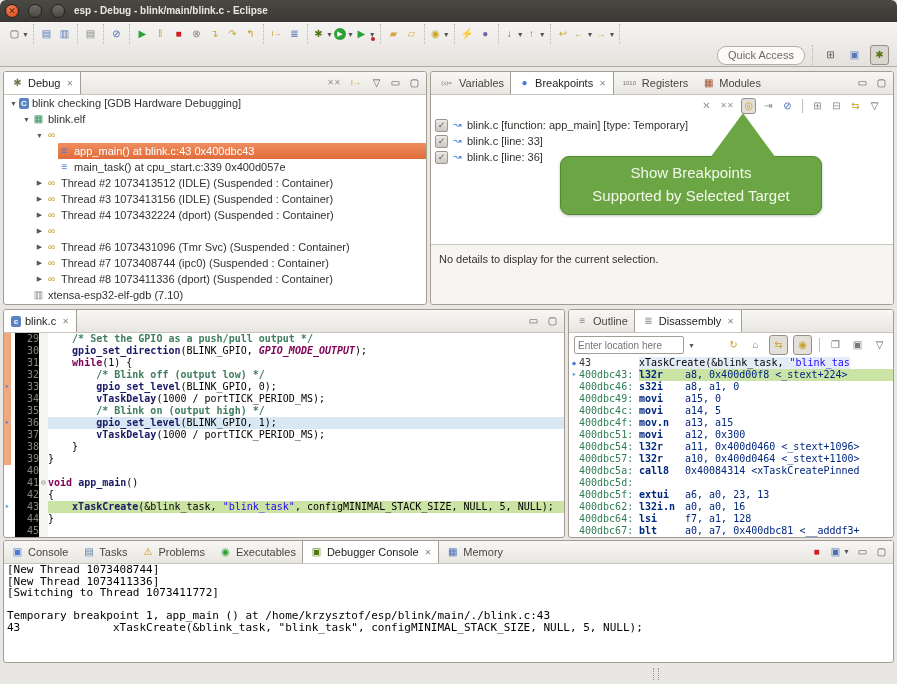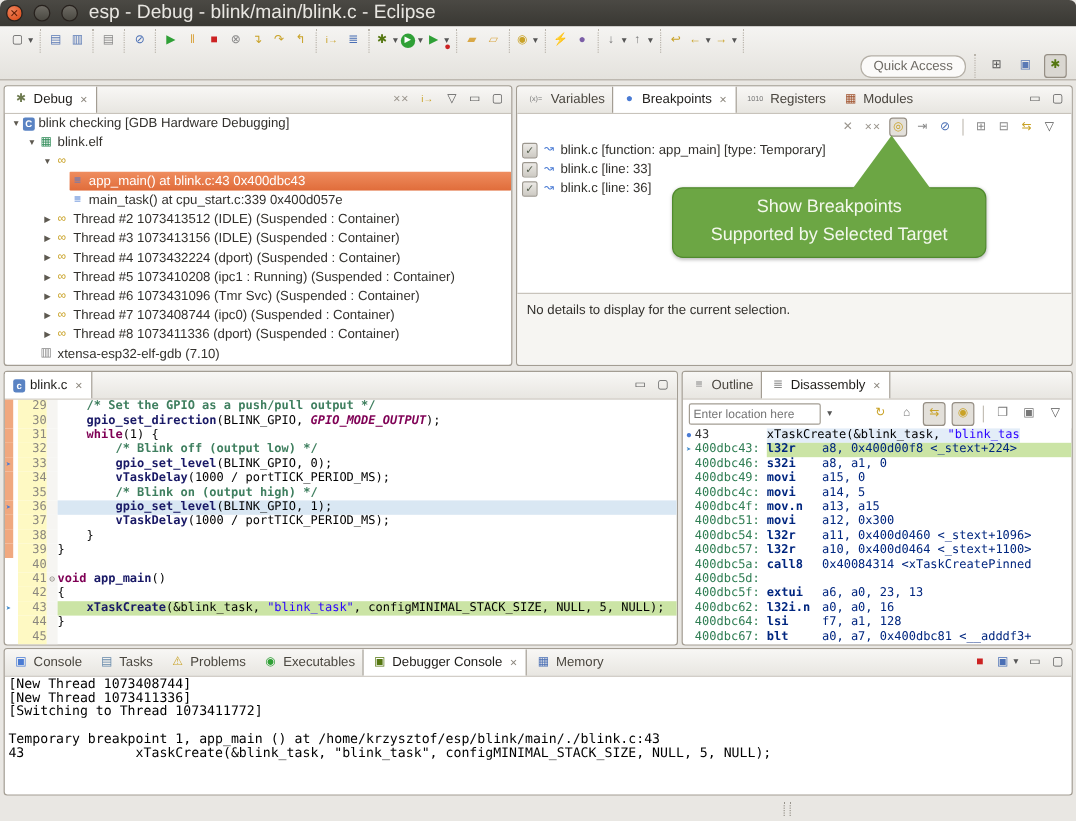--- a/index.html
+++ b/index.html
@@ -6,21 +6,21 @@
   body{width:897px;height:684px;background:#E9E7E3;font-family:"Liberation Sans",sans-serif;overflow:hidden;position:relative;}
   .app{position:absolute;inset:0;}
 
   
   .titlebar{position:absolute;left:0;top:0;width:897px;height:22px;
     background:linear-gradient(#4b4944,#393833);border-radius:6px 6px 0 0;}
   .winbtn{position:absolute;top:4px;width:14px;height:14px;border-radius:50%;box-sizing:border-box;}
   .winbtn.close{left:5px;background:radial-gradient(circle at 35% 30%,#f0825a,#d94612);border:1px solid #27211d;color:#5c1d05;font-size:9px;line-height:12px;text-align:center;}
   .winbtn.minimize{left:28px;background:linear-gradient(#6e6b64,#4a4841);border:1px solid #27211d;}
   .winbtn.maximize{left:51px;background:linear-gradient(#6e6b64,#4a4841);border:1px solid #27211d;}
-  .title-text{position:absolute;left:74px;top:0;line-height:22px;font-size:16px;font-weight:normal;color:#E8E6E1;}
+  .title-text{position:absolute;left:74px;top:0;line-height:22px;font-size:10px;font-weight:bold;color:#E8E6E1;}
 
   
   .toolbar{position:absolute;left:0;top:22px;width:897px;height:45px;
     background:linear-gradient(#f5f4f2,#e4e2dd);border-bottom:1px solid #b2ada4;box-sizing:border-box;}
   .tbrow{display:flex;align-items:center;height:24px;padding-left:4px;}
   .tbg{display:flex;align-items:center;gap:1px;padding:0 4px;border-right:1px dotted #b9b4ab;height:20px;}
   .tbi{display:inline-flex;align-items:center;justify-content:center;min-width:17px;height:18px;font-size:12px;cursor:default;position:relative;}
   .tbi .dd{font-size:7px;color:#555;margin-left:1px;}
   .badge{position:absolute;right:1px;bottom:2px;width:4px;height:4px;border-radius:50%;}
   .quickaccess{position:absolute;right:92px;top:24px;height:17px;padding:0 10px;background:#fbfaf9;
@@ -66,21 +66,21 @@
   .bpdetails{position:absolute;left:0;right:0;top:172px;bottom:0;background:#f6f5f2;
     border-top:1px solid #c8c3bb;font-size:11px;color:#33312d;padding:8px 8px 0 8px;}
 
   
   .ed{font-family:"DejaVu Sans Mono",monospace;font-size:10px;}
   .eline{height:12px;display:flex;line-height:12px;}
   .emark{width:11px;flex:none;position:relative;}
   .rbar{position:absolute;left:0;top:0;width:7px;height:12px;background:var(--range_salmon,#F0A87F);}
   .bpmark{position:absolute;left:1px;top:0;font-size:7px;color:#4a7bd4;z-index:2;}
   .curmark{position:absolute;left:1px;top:0;font-size:7px;color:#3a86c8;z-index:2;}
-  .enum{width:24px;flex:none;text-align:right;color:#8b877f;background:#fef9c3;font-size:10px;}
+  .enum{width:24px;flex:none;text-align:right;color:#8b877f;background:#000000;font-size:10px;}
   .efold{width:9px;flex:none;text-align:center;color:#8b877f;font-size:8px;background:#f6f5f2;}
   .ecode{flex:1;white-space:pre;overflow:hidden;color:#000;}
   .hl-green{background:var(--current_line_green,#CBE4A5);}
   .hl-blue{background:var(--selected_line_blue,#D9E7F3);}
   .cmt{color:#3F7F5F;font-weight:bold;}
   .kw{color:#7F0055;font-weight:bold;}
   .fn{color:#191966;font-weight:bold;}
   .en{color:#7F0055;font-style:italic;font-weight:bold;}
   .str{color:#2A00FF;}
 
@@ -334,21 +334,20 @@
           <span class="exp">▶</span>
           <span class="tbody">
             <span class="ic " style="color: rgb(201, 162, 39);">∞</span>
             <span>Thread #4 1073432224 (dport) (Suspended : Container)</span>
           </span>
         </div>
         <div class="trow" style="padding-left: 30px;">
           <span class="exp">▶</span>
           <span class="tbody">
             <span class="ic " style="color: rgb(201, 162, 39);">∞</span>
-            <span>Thread #5 1073410208 (ipc1 : Running) (Suspended : Container)</span>
           </span>
         </div>
         <div class="trow" style="padding-left: 30px;">
           <span class="exp">▶</span>
           <span class="tbody">
             <span class="ic " style="color: rgb(201, 162, 39);">∞</span>
             <span>Thread #6 1073431096 (Tmr Svc) (Suspended : Container)</span>
           </span>
         </div>
         <div class="trow" style="padding-left: 30px;">

